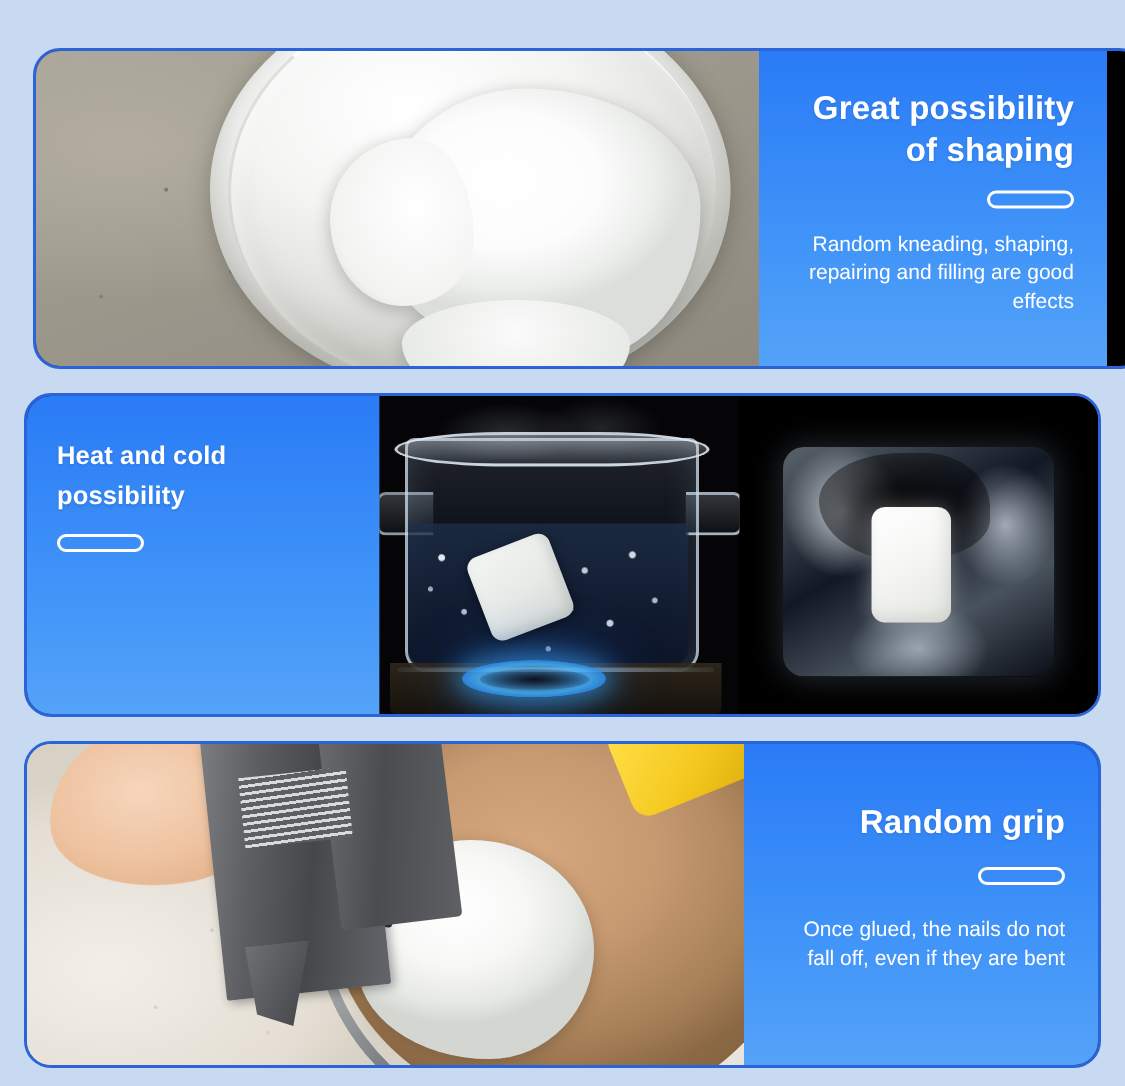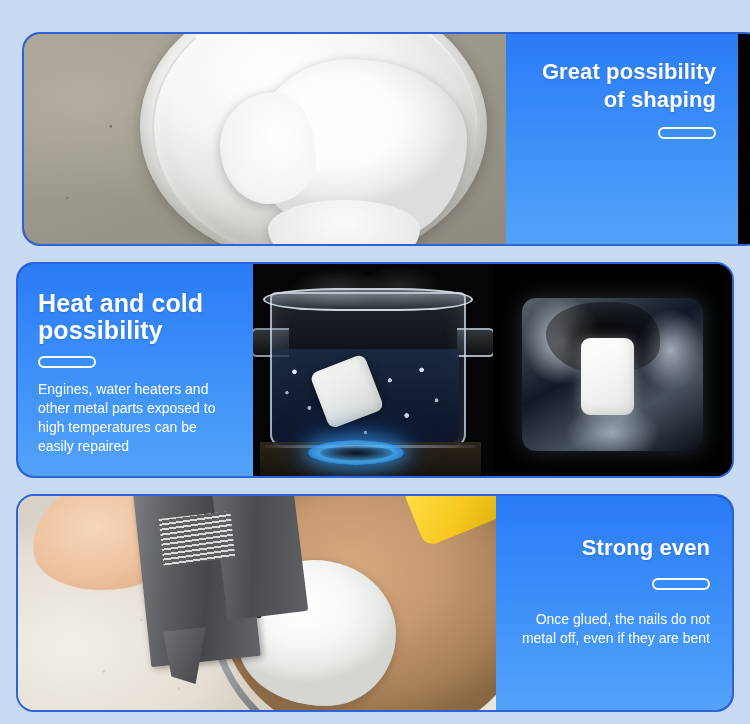--- a/index.html
+++ b/index.html
@@ -72,21 +72,21 @@
     margin: 0;
     max-width: 100%;
   }
 
   
   #card-1 .photo { width: 482px; height: 100%; }
   #card-1 .panel { width: 232px; padding-top: 24px; }
   #card-1 .panel-body { width: 196px; }
 
   #card-2 .panel { width: 235px; padding-top: 26px; padding-left: 20px; }
-  #card-2 .panel-title { font-size: 25px; line-height: 27px; }
+  #card-2 .panel-title { font-size: 17px; line-height: 27px; }
   #card-2 .panel-divider { margin: 12px 0 12px 0; }
   #card-2 .photo.pot { width: 240px; height: 100%; }
   #card-2 .photo.ice { width: 239px; height: 100%; }
 
   #card-3 .photo { width: 478px; height: 100%; }
   #card-3 .panel { width: 236px; padding-top: 38px; }
   #card-3 .panel-divider { margin: 16px 0 20px 0; }
   #card-3 .panel-body { width: 200px; }
 
   
@@ -440,30 +440,30 @@
     <div class="basin"></div>
     <div class="basin-rim"></div>
     <div class="pipe"></div>
     <div class="pipe-band"></div>
     <div class="putty-blob"></div>
   </div>
 
   <div class="panel align-right">
     <h2 class="panel-title"><span>Great possibility</span><br><span>of shaping</span></h2>
     <div class="panel-divider"></div>
+    <p class="panel-body">Random kneading, shaping, repairing and filling are good effects</p>
   </div>
 
 </div>
 
 <div class="card" id="card-2">
 
   <div class="panel align-left">
     <h2 class="panel-title"><span>Heat and cold</span><br><span>possibility</span></h2>
     <div class="panel-divider"></div>
-    <p class="panel-body">Engines, water heaters and other metal parts exposed to high temperatures can be easily repaired</p>
   </div>
 
   <div class="photo pot">
     <div class="ph-pot"></div>
     <div class="steam"></div>
     <div class="pot-body"></div>
     <div class="pot-lip"></div>
     <div class="pot-handle"></div>
     <div class="pot-handle left"></div>
     <div class="water">
@@ -498,18 +498,18 @@
     <div class="nail-wire bend"></div>
     <div class="thumb"></div>
     <div class="plier-handle"></div>
     <div class="plier-jaw"></div>
     <div class="plier-jaw-2"></div>
     <div class="plier-teeth"></div>
     <div class="plier-tip"></div>
   </div>
 
   <div class="panel align-right">
-    <h2 class="panel-title"><span>Strong even</span></h2>
+    <h2 class="panel-title"><span>Random grip</span></h2>
     <div class="panel-divider"></div>
-    <p class="panel-body">Once glued, the nails do not metal off, even if they are bent</p>
+    <p class="panel-body">Once glued, the nails do not fall off, even if they are bent</p>
   </div>
 
 </div>
 
 </body></html>

